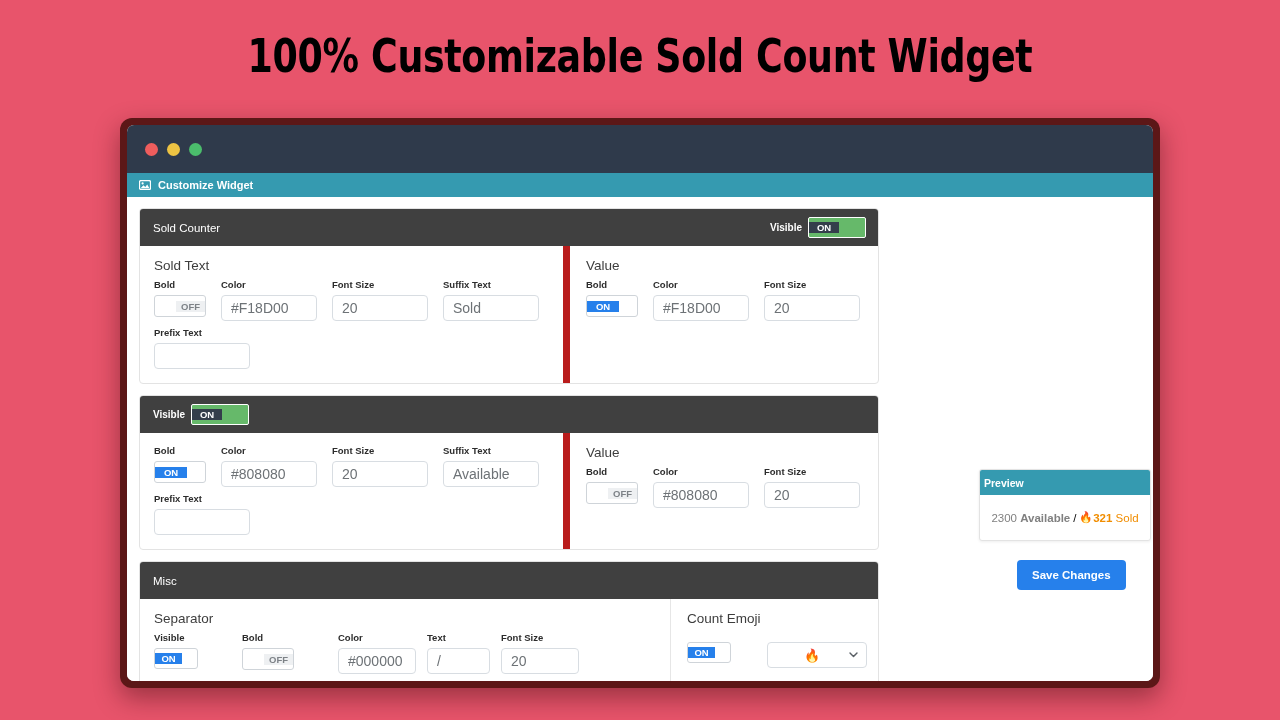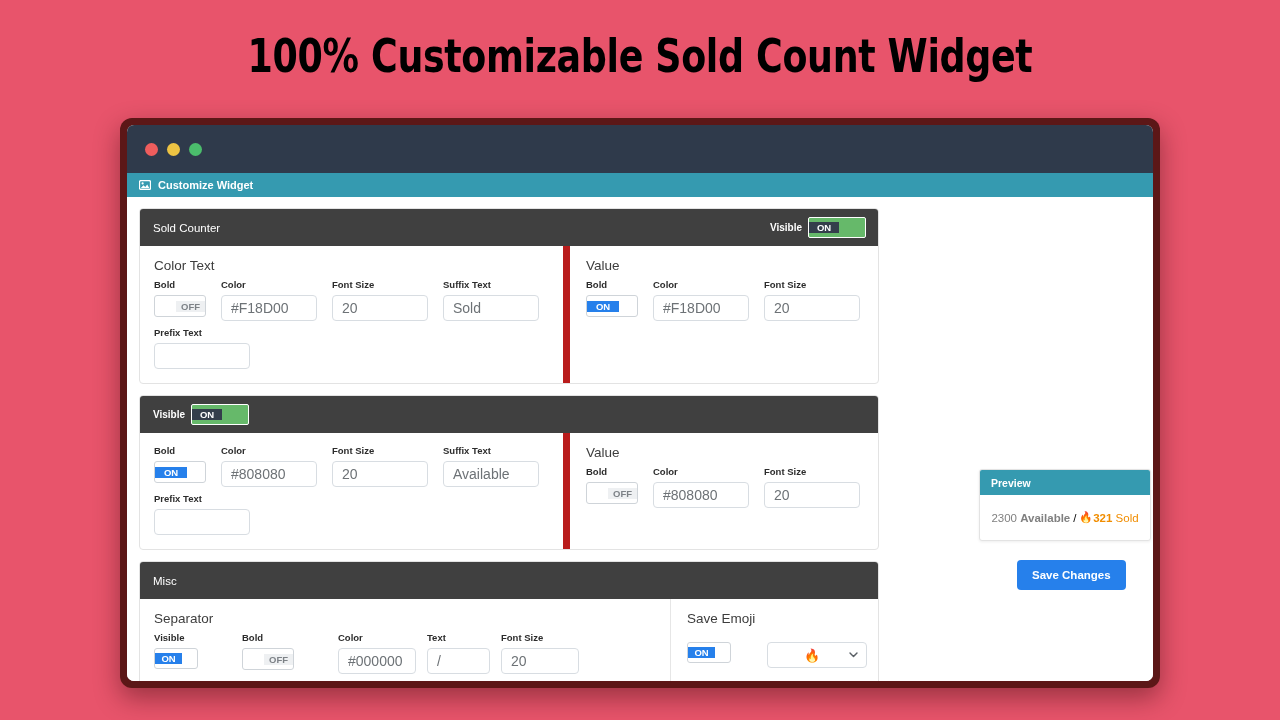--- a/index.html
+++ b/index.html
@@ -247,21 +247,21 @@
     box-shadow: 0 1px 3px rgba(0,0,0,0.07);
     overflow: hidden;
   }
   .preview-head {
     background: #359ab0;
     color: #ffffff;
     font-size: 10.5px;
     font-weight: bold;
     height: 25px;
     display: flex; align-items: center;
-    padding-left: 11px;
+    padding-left: 4px;
   }
   .preview-body {
     height: 45px;
     display: flex; align-items: center; justify-content: center;
     font-size: 11.5px;
     white-space: nowrap;
   }
   .pv-avail-num { color: #808080; }
   .pv-avail-txt { color: #808080; font-weight: bold; }
   .pv-sep { color: #000000; margin: 0 3px; }
@@ -318,21 +318,21 @@
             <span class="title">Sold Counter</span>
             <span class="vis-label">Visible</span>
             <span class="toggle vis">
               <span class="slab">ON</span>
               <span class="knob"></span>
             </span>
           </div>
           <div class="card-body">
 
             <div class="pane pane-main">
-              <div class="pane-head">Color Text</div>
+              <div class="pane-head">Sold Text</div>
               <div class="fields">
                 <div class="field">
                   <span class="field-label">Bold</span>
                   <span class="toggle off">
                     <span class="knob"></span>
                     <span class="slab">OFF</span>
                   </span>
                 </div>
                 <div class="field">
                   <span class="field-label">Color</span>
@@ -475,21 +475,21 @@
                   <div class="txt w-sep-txt">/</div>
                 </div>
                 <div class="field">
                   <span class="field-label">Font Size</span>
                   <div class="txt w-sep-size">20</div>
                 </div>
               </div>
             </div>
 
             <div class="misc-side">
-              <div class="pane-head">Save Emoji</div>
+              <div class="pane-head">Count Emoji</div>
               <div class="fields" style="margin-top:16px">
                 <div class="field" style="margin-right:36px">
                   <span class="toggle sm on">
                     <span class="slab">ON</span>
                     <span class="knob"></span>
                   </span>
                 </div>
                 <div class="field">
                   <div class="select">
                     <span class="val">🔥</span>

